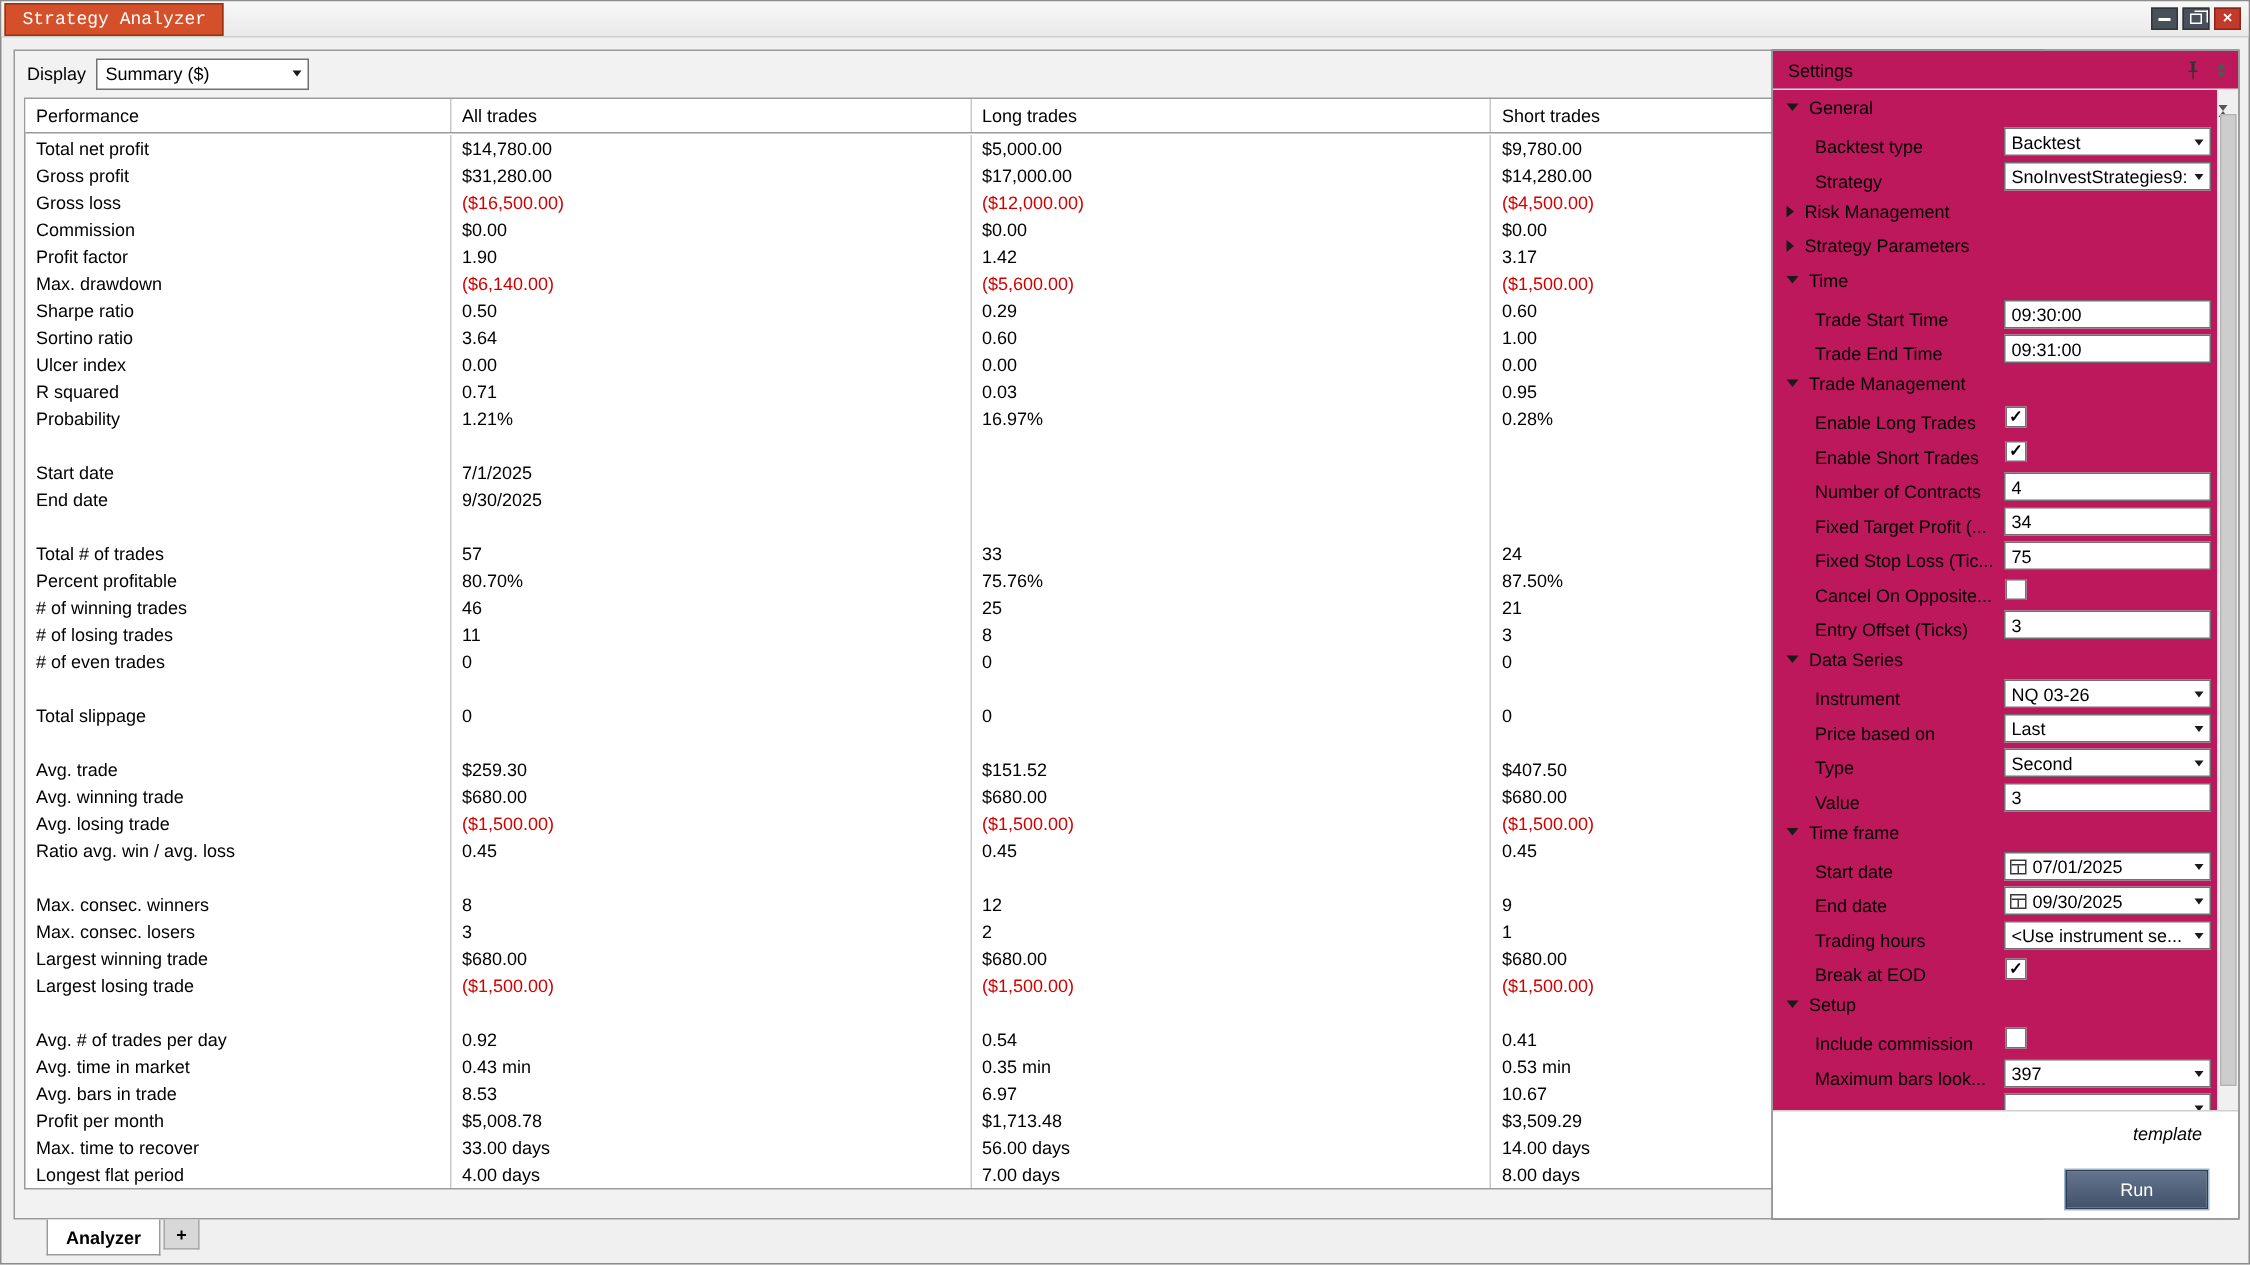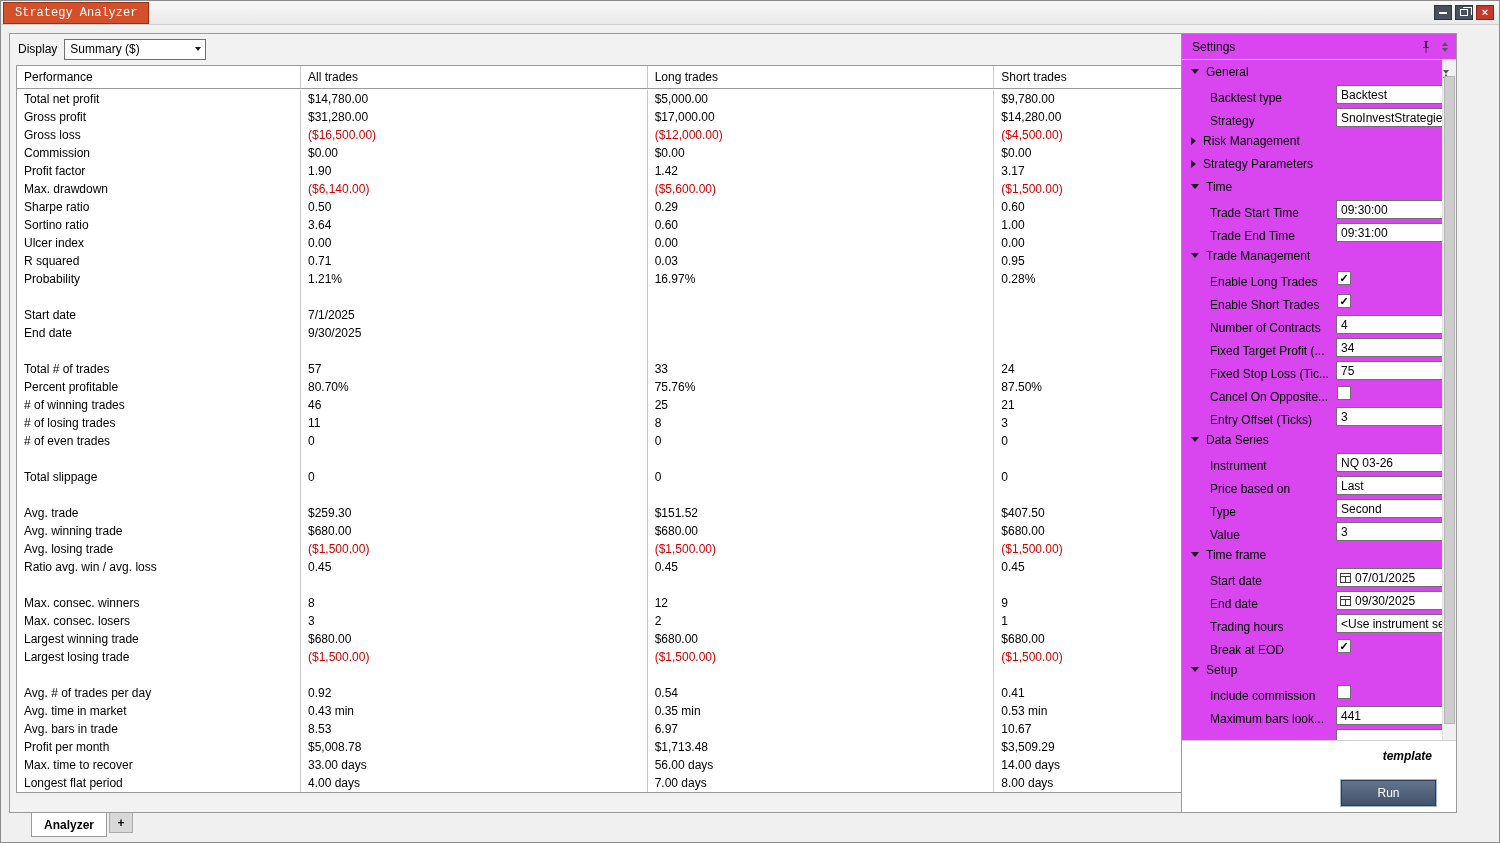--- a/index.html
+++ b/index.html
@@ -44,40 +44,40 @@
   .sb-tri-u{width:0;height:0;border-left:3.5px solid transparent;border-right:3.5px solid transparent;border-bottom:4px solid #555;}
   .sb-tri-d{width:0;height:0;border-left:3.5px solid transparent;border-right:3.5px solid transparent;border-top:4px solid #555;}
   .sb-thumb{position:absolute;left:1px;right:1px;top:16px;bottom:16px;background:#cdcdcd;border:1px solid #b5b5b5;}
 
   
   .tab-row{position:absolute;left:8px;top:812px;height:26px;display:flex;align-items:flex-start;}
   .tab{height:24px;display:flex;align-items:center;padding:0 12px;border:1px solid #9a9a9a;border-top:none;background:#fff;font-weight:bold;margin-left:22px;cursor:pointer;}
   .tab-add{height:20px;width:24px;margin-left:2px;margin-top:0;display:flex;align-items:center;justify-content:center;background:#d8d8d8;border:1px solid #aaa;border-top:none;font-weight:bold;cursor:pointer;}
 
   
-  .settings{position:absolute;left:1180px;top:32px;width:276px;height:780px;background:#d946ef;border:1px solid #9a9a9a;}
+  .settings{position:absolute;left:1180px;top:32px;width:312px;height:780px;background:#be185d;border:1px solid #9a9a9a;}
   .settings-header{position:absolute;top:0;left:0;right:0;height:26px;display:flex;align-items:center;padding:0 5px 0 10px;border-bottom:1px solid #e0e0e0;}
   .settings-title{flex:1;}
   .pin-icon{width:14px;height:14px;position:relative;margin-right:6px;}
   .updown{display:flex;flex-direction:column;gap:2px;align-items:center;width:12px;}
   .settings-content{position:absolute;top:26px;left:0;right:14px;bottom:72px;overflow:hidden;}
   .sec{height:23px;display:flex;align-items:center;gap:7px;padding-left:9px;cursor:pointer;}
   .sec-lab{font-weight:normal;}
   .srow{height:23px;position:relative;}
   .slab{position:absolute;left:28px;top:4px;height:23px;line-height:23px;white-space:nowrap;overflow:hidden;max-width:125px;}
   .ctl{position:absolute;left:154px;top:2px;width:138px;height:19px;border:1px solid #707070;background:#fff;display:flex;align-items:center;}
   .ctl .cval{flex:1;padding-left:4px;white-space:nowrap;overflow:hidden;}
   .cbx{position:absolute;left:155px;top:4px;width:14px;height:14px;border:1px solid #707070;background:#fff;font-size:11px;line-height:12px;text-align:center;font-weight:bold;cursor:pointer;}
   .cal{width:11px;height:10px;border:1px solid #3a3a3a;margin-left:3px;position:relative;flex:none;}
   .cal:before{content:'';position:absolute;left:0;right:0;top:2px;height:1px;background:#3a3a3a;}
   .cal:after{content:'';position:absolute;left:4px;top:3px;bottom:0;width:1px;background:#3a3a3a;}
   .set-scroll{position:absolute;top:26px;right:0;bottom:72px;width:14px;background:#f0f0f0;border-left:1px solid #e0e0e0;}
   .set-scroll .sb-thumb{top:16px;bottom:16px;}
   .settings-footer{position:absolute;left:0;right:0;bottom:0;height:72px;border-top:1px solid #cfcfcf;background:#fff;}
-  .template-label{position:absolute;right:24px;top:8px;font-style:italic;font-size:12px;font-weight:bold;}
+  .template-label{position:absolute;right:24px;top:8px;font-style:italic;font-size:12px;}
   .run-btn{position:absolute;right:20px;bottom:6px;width:95px;height:26px;background:linear-gradient(#63748c,#41526a);border:1px solid #2e3e54;box-shadow:0 0 0 1px #9fb6cf;color:#fff;display:flex;align-items:center;justify-content:center;cursor:pointer;}
 </style>
 </head>
 <body>
 
 <div class="window">
 
   <div class="titlebar">
     <div class="title-tab">
       <span>Strategy Analyzer</span>
@@ -528,21 +528,21 @@
           <span class="tri-d"></span>
           <span class="sec-lab">Setup</span>
         </div>
         <div class="srow">
           <div class="slab">Include commission</div>
           <div class="cbx"></div>
         </div>
         <div class="srow">
           <div class="slab">Maximum bars look...</div>
           <div class="ctl">
-            <span class="cval">441</span>
+            <span class="cval">397</span>
             <span class="dd"></span>
           </div>
         </div>
         <div class="srow">
           <div class="slab"></div>
           <div class="ctl">
             <span class="cval"></span>
             <span class="dd"></span>
           </div>
         </div>

